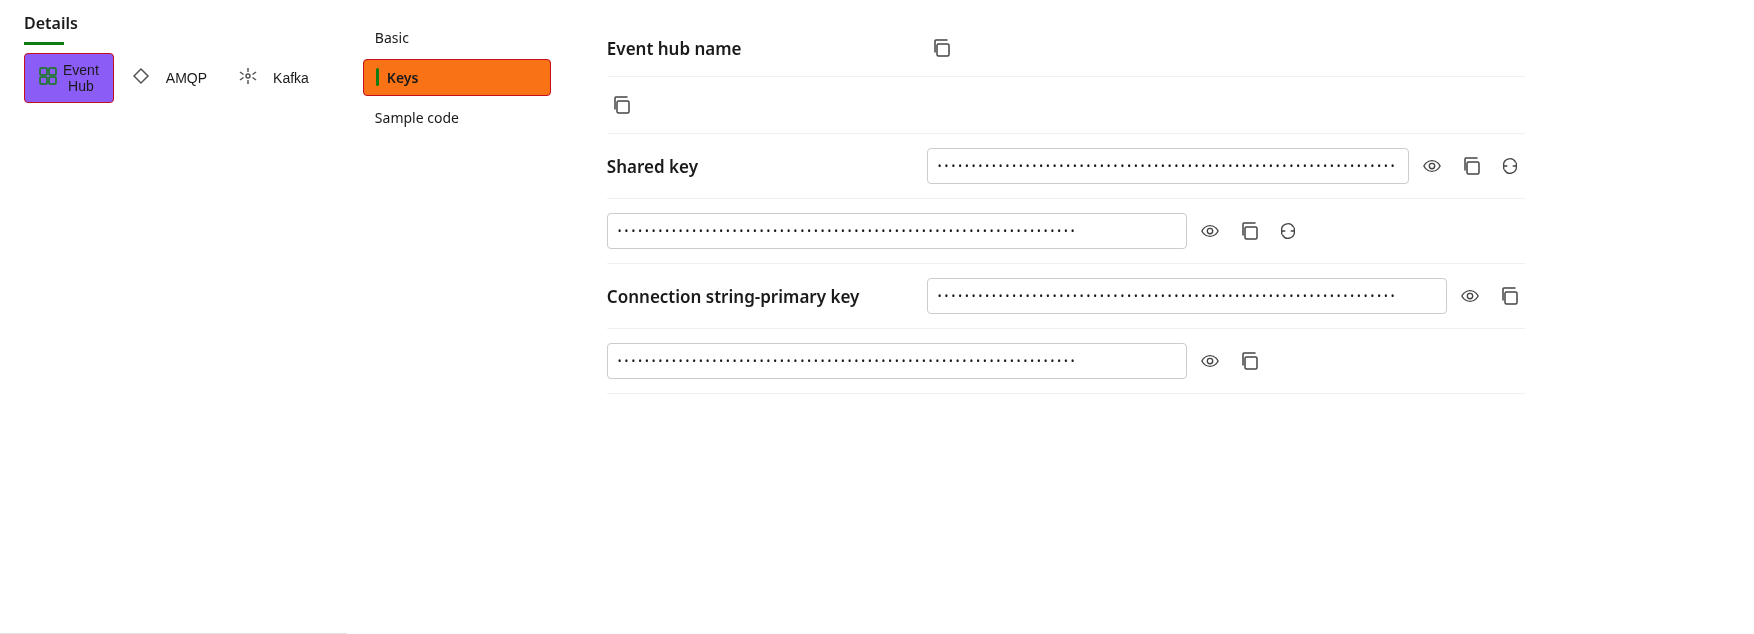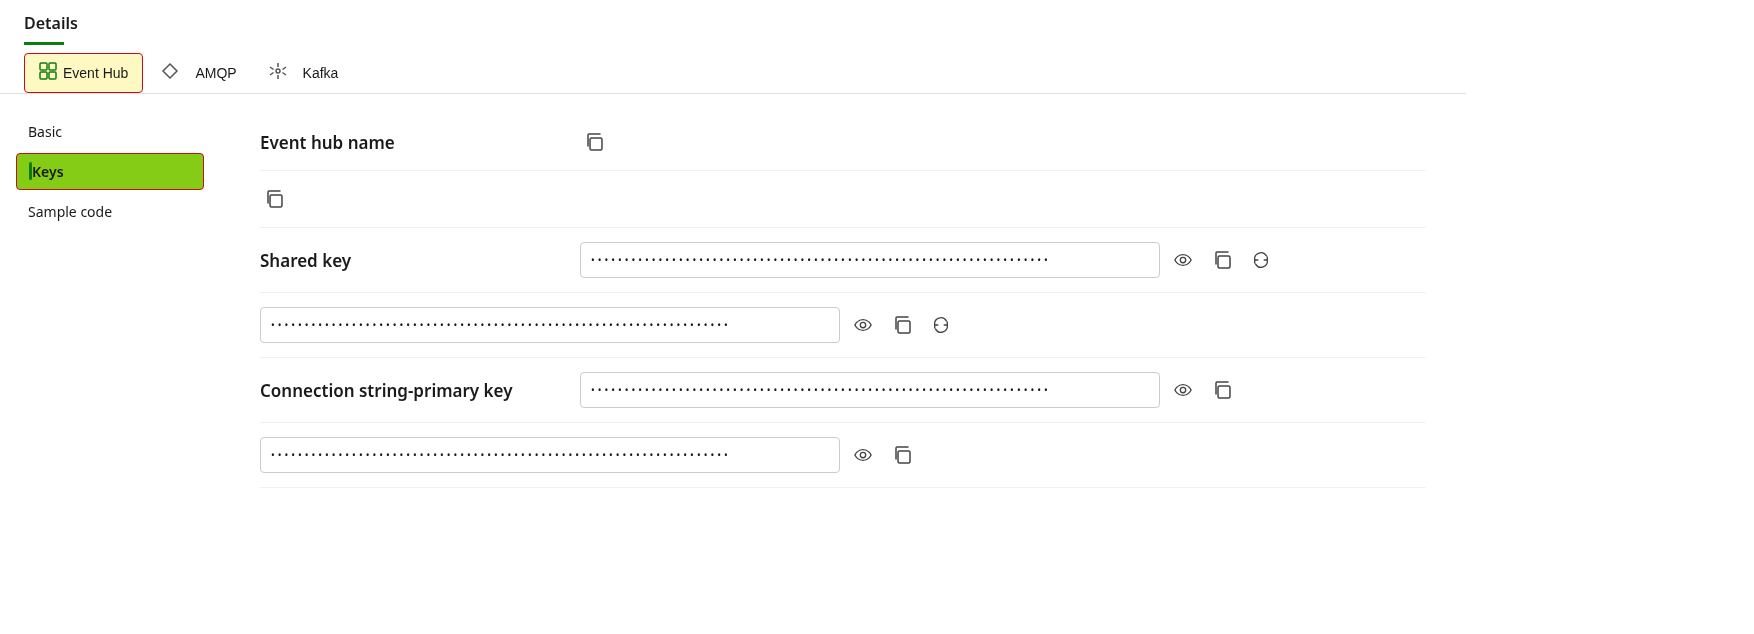--- a/index.html
+++ b/index.html
@@ -8,21 +8,21 @@
       font-size: 14px;
       background: #fff;
       color: #1a1a1a;
     }
 
     .page-container {
       width: 1466px;
       min-height: 634px;
       background: #fff;
       display: flex;
-      flex-direction: column;
+      flex-direction: row;
     }
 
     
     .header-section {
       padding: 12px 24px 0 24px;
       border-bottom: 1px solid #e0e0e0;
     }
 
     .header-title {
       font-size: 16px;
@@ -43,21 +43,21 @@
       align-items: center;
       gap: 4px;
     }
 
     .tab-btn {
       display: flex;
       align-items: center;
       gap: 6px;
       padding: 8px 14px;
       border: 1.5px solid #c50f1f;
-      background: #fef9c3;
+      background: #8b5cf6;
       border-radius: 4px;
       cursor: pointer;
       font-size: 14px;
       font-weight: 500;
       color: #1a1a1a;
     }
 
     .tab-btn .tab-icon {
       color: #107c10;
       font-size: 16px;
@@ -101,22 +101,23 @@
       padding: 8px 12px;
       cursor: pointer;
       border-radius: 4px;
       font-size: 14px;
       color: #1a1a1a;
     }
 
     .sidebar-item.active {
       display: flex;
       align-items: flex-start;
+      gap: 8px;
       border: 1.5px solid #c50f1f;
-      background: #84cc16;
+      background: #f97316;
       font-weight: 600;
     }
 
     .sidebar-active-bar {
       width: 3px;
       height: 18px;
       background: #107c10;
       border-radius: 2px;
       flex-shrink: 0;
     }

